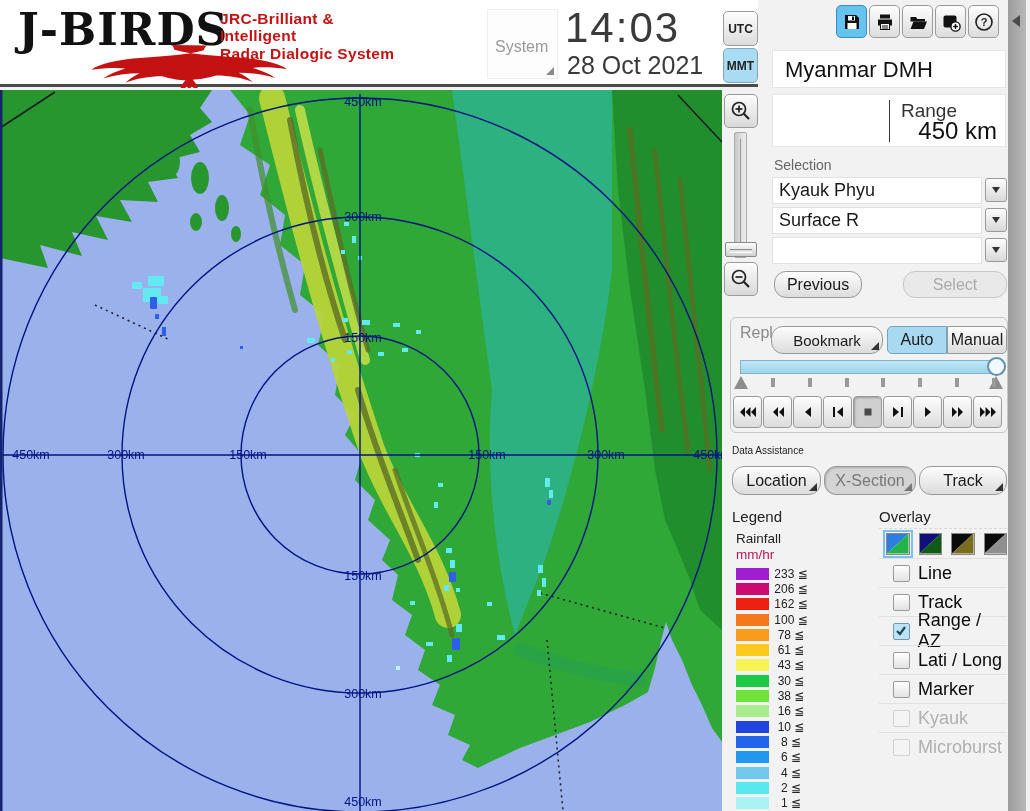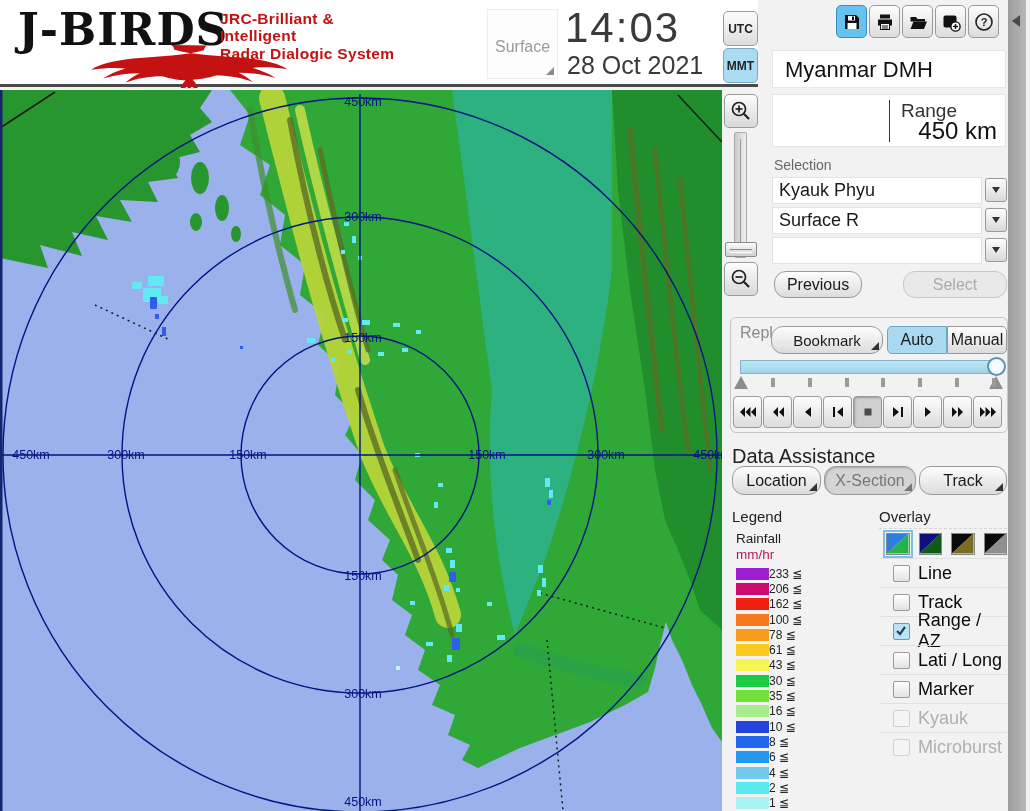--- a/index.html
+++ b/index.html
@@ -72,34 +72,34 @@
   #slider-handle { position:absolute; left:256px; top:39px; width:19px; height:19px; border-radius:50%; background:#f3fafd; border:2px solid #5b93b5; }
   #slider-ticks { position:absolute; left:40px; top:60px; width:225px; display:flex; justify-content:space-between; }
   #slider-ticks i { width:4px; height:9px; background:#9a9a9a; }
   .slide-tri { position:absolute; top:58px; width:0; height:0; border-left:7px solid transparent; border-right:7px solid transparent; border-bottom:13px solid #8d8d8d; }
   #tri-left { left:3px; } #tri-right { left:258px; }
   #playbar { position:absolute; left:2px; top:78px; display:flex; gap:1px; }
   .play-btn { width:29px; height:32px; border:1px solid #9a9a9a; border-radius:4px; background:linear-gradient(#fdfdfd,#dcdcdc); display:flex; align-items:center; justify-content:center; }
   .play-btn.pressed { background:#cfcfcf; box-shadow:inset 1px 1px 2px rgba(0,0,0,.25); }
 
   
-  #da-label { position:absolute; left:732px; top:445px; font-size:20px; color:#222; }
+  #da-label { position:absolute; left:732px; top:445px; font-size:10px; color:#222; }
   #btn-location { left:732px; top:466px; width:89px; height:29px; }
   #btn-xsection { left:824px; top:466px; width:92px; height:29px; }
   #btn-track { left:919px; top:466px; width:88px; height:29px; }
 
   
   #legend-label { position:absolute; left:732px; top:508px; font-size:15px; color:#222; }
   #overlay-label { position:absolute; left:879px; top:508px; font-size:15px; color:#222; }
   #legend-unit1 { position:absolute; left:736px; top:531px; font-size:13.5px; color:#222; }
   #legend-unit2 { position:absolute; left:736px; top:547px; font-size:13.5px; color:#be185d; }
   #legend-rows { position:absolute; left:736px; top:566px; }
   .lg-row { display:flex; align-items:center; height:15.3px; }
   .lg-swatch { width:33px; height:12px; }
-  .lg-val { width:44px; text-align:left; font-size:12px; color:#222; }
+  .lg-val { width:44px; text-align:center; font-size:12px; color:#222; }
 
   
   #overlay-list { position:absolute; left:879px; top:528px; width:128px; }
   .ov-row { position:relative; height:29px; display:flex; align-items:center; border-top:1px solid #e0e0e0; }
   .ov-row.first { border-top:none; }
   .ov-check { width:17px; height:17px; margin-left:14px; border:1px solid #9a9a9a; border-radius:2px; background:linear-gradient(#fff,#e2e2e2); display:flex; align-items:center; justify-content:center; }
   .ov-row.checked .ov-check { background:#bfe3f4; border-color:#6f9ab5; }
   .ov-check svg { display:none; }
   .ov-row.checked .ov-check svg { display:block; }
   .ov-lab { margin-left:8px; font-size:18px; color:#0a0a0a; }
@@ -122,21 +122,21 @@
       <div id="logo-sub">
         <div>JRC-Brilliant &amp; Intelligent</div>
         <div>Radar  Dialogic  System</div>
       </div>
       <svg id="eagle" width="396" height="46" viewBox="0 0 400 78">
         <path fill="#c41212" d="M200,6 c-3,0 -6,3 -7,8 c-30,9 -75,10 -120,14 C45,31 16,37 2,47 c22,-3 42,-4 58,-2 c-16,5 -28,10 -38,17 c20,-6 42,-9 62,-9 c-10,5 -18,10 -24,16 c18,-7 40,-11 62,-11 c14,4 30,7 40,7 c-7,7 -11,16 -10,26 c4,-8 8,-13 13,-16 c2,6 3,12 2,19 c3,-7 4,-14 4,-20 c5,3 9,8 13,16 c1,-10 -3,-19 -10,-26 c10,0 26,-3 40,-7 c22,0 44,4 62,11 c-6,-6 -14,-11 -24,-16 c20,0 42,3 62,9 c-10,-7 -22,-12 -38,-17 c16,-2 36,-1 58,2 c-14,-10 -43,-16 -71,-19 c-45,-4 -90,-5 -120,-14 c-1,-5 -4,-8 -7,-8 z"></path>
       </svg>
     </div>
 
     <div id="warning-box">
-      <span>Surface</span>
+      <span>System</span>
       <i class="corner-tri"></i>
     </div>
 
     <div id="clock-time">14:03</div>
     <div id="clock-date">28 Oct 2021</div>
 
     <div class="tz-btn" id="tz-utc">UTC</div>
     <div class="tz-btn" id="tz-mmt">MMT</div>
   </div>
 
@@ -478,21 +478,21 @@
     <div class="lg-row">
         <i class="lg-swatch" style="background: rgb(246, 244, 85);"></i>
         <span class="lg-val">43 ≦</span>
       </div>
     <div class="lg-row">
         <i class="lg-swatch" style="background: rgb(30, 201, 67);"></i>
         <span class="lg-val">30 ≦</span>
       </div>
     <div class="lg-row">
         <i class="lg-swatch" style="background: rgb(113, 225, 59);"></i>
-        <span class="lg-val">35 ≦</span>
+        <span class="lg-val">38 ≦</span>
       </div>
     <div class="lg-row">
         <i class="lg-swatch" style="background: rgb(169, 236, 141);"></i>
         <span class="lg-val">16 ≦</span>
       </div>
     <div class="lg-row">
         <i class="lg-swatch" style="background: rgb(34, 68, 220);"></i>
         <span class="lg-val">10 ≦</span>
       </div>
     <div class="lg-row">

